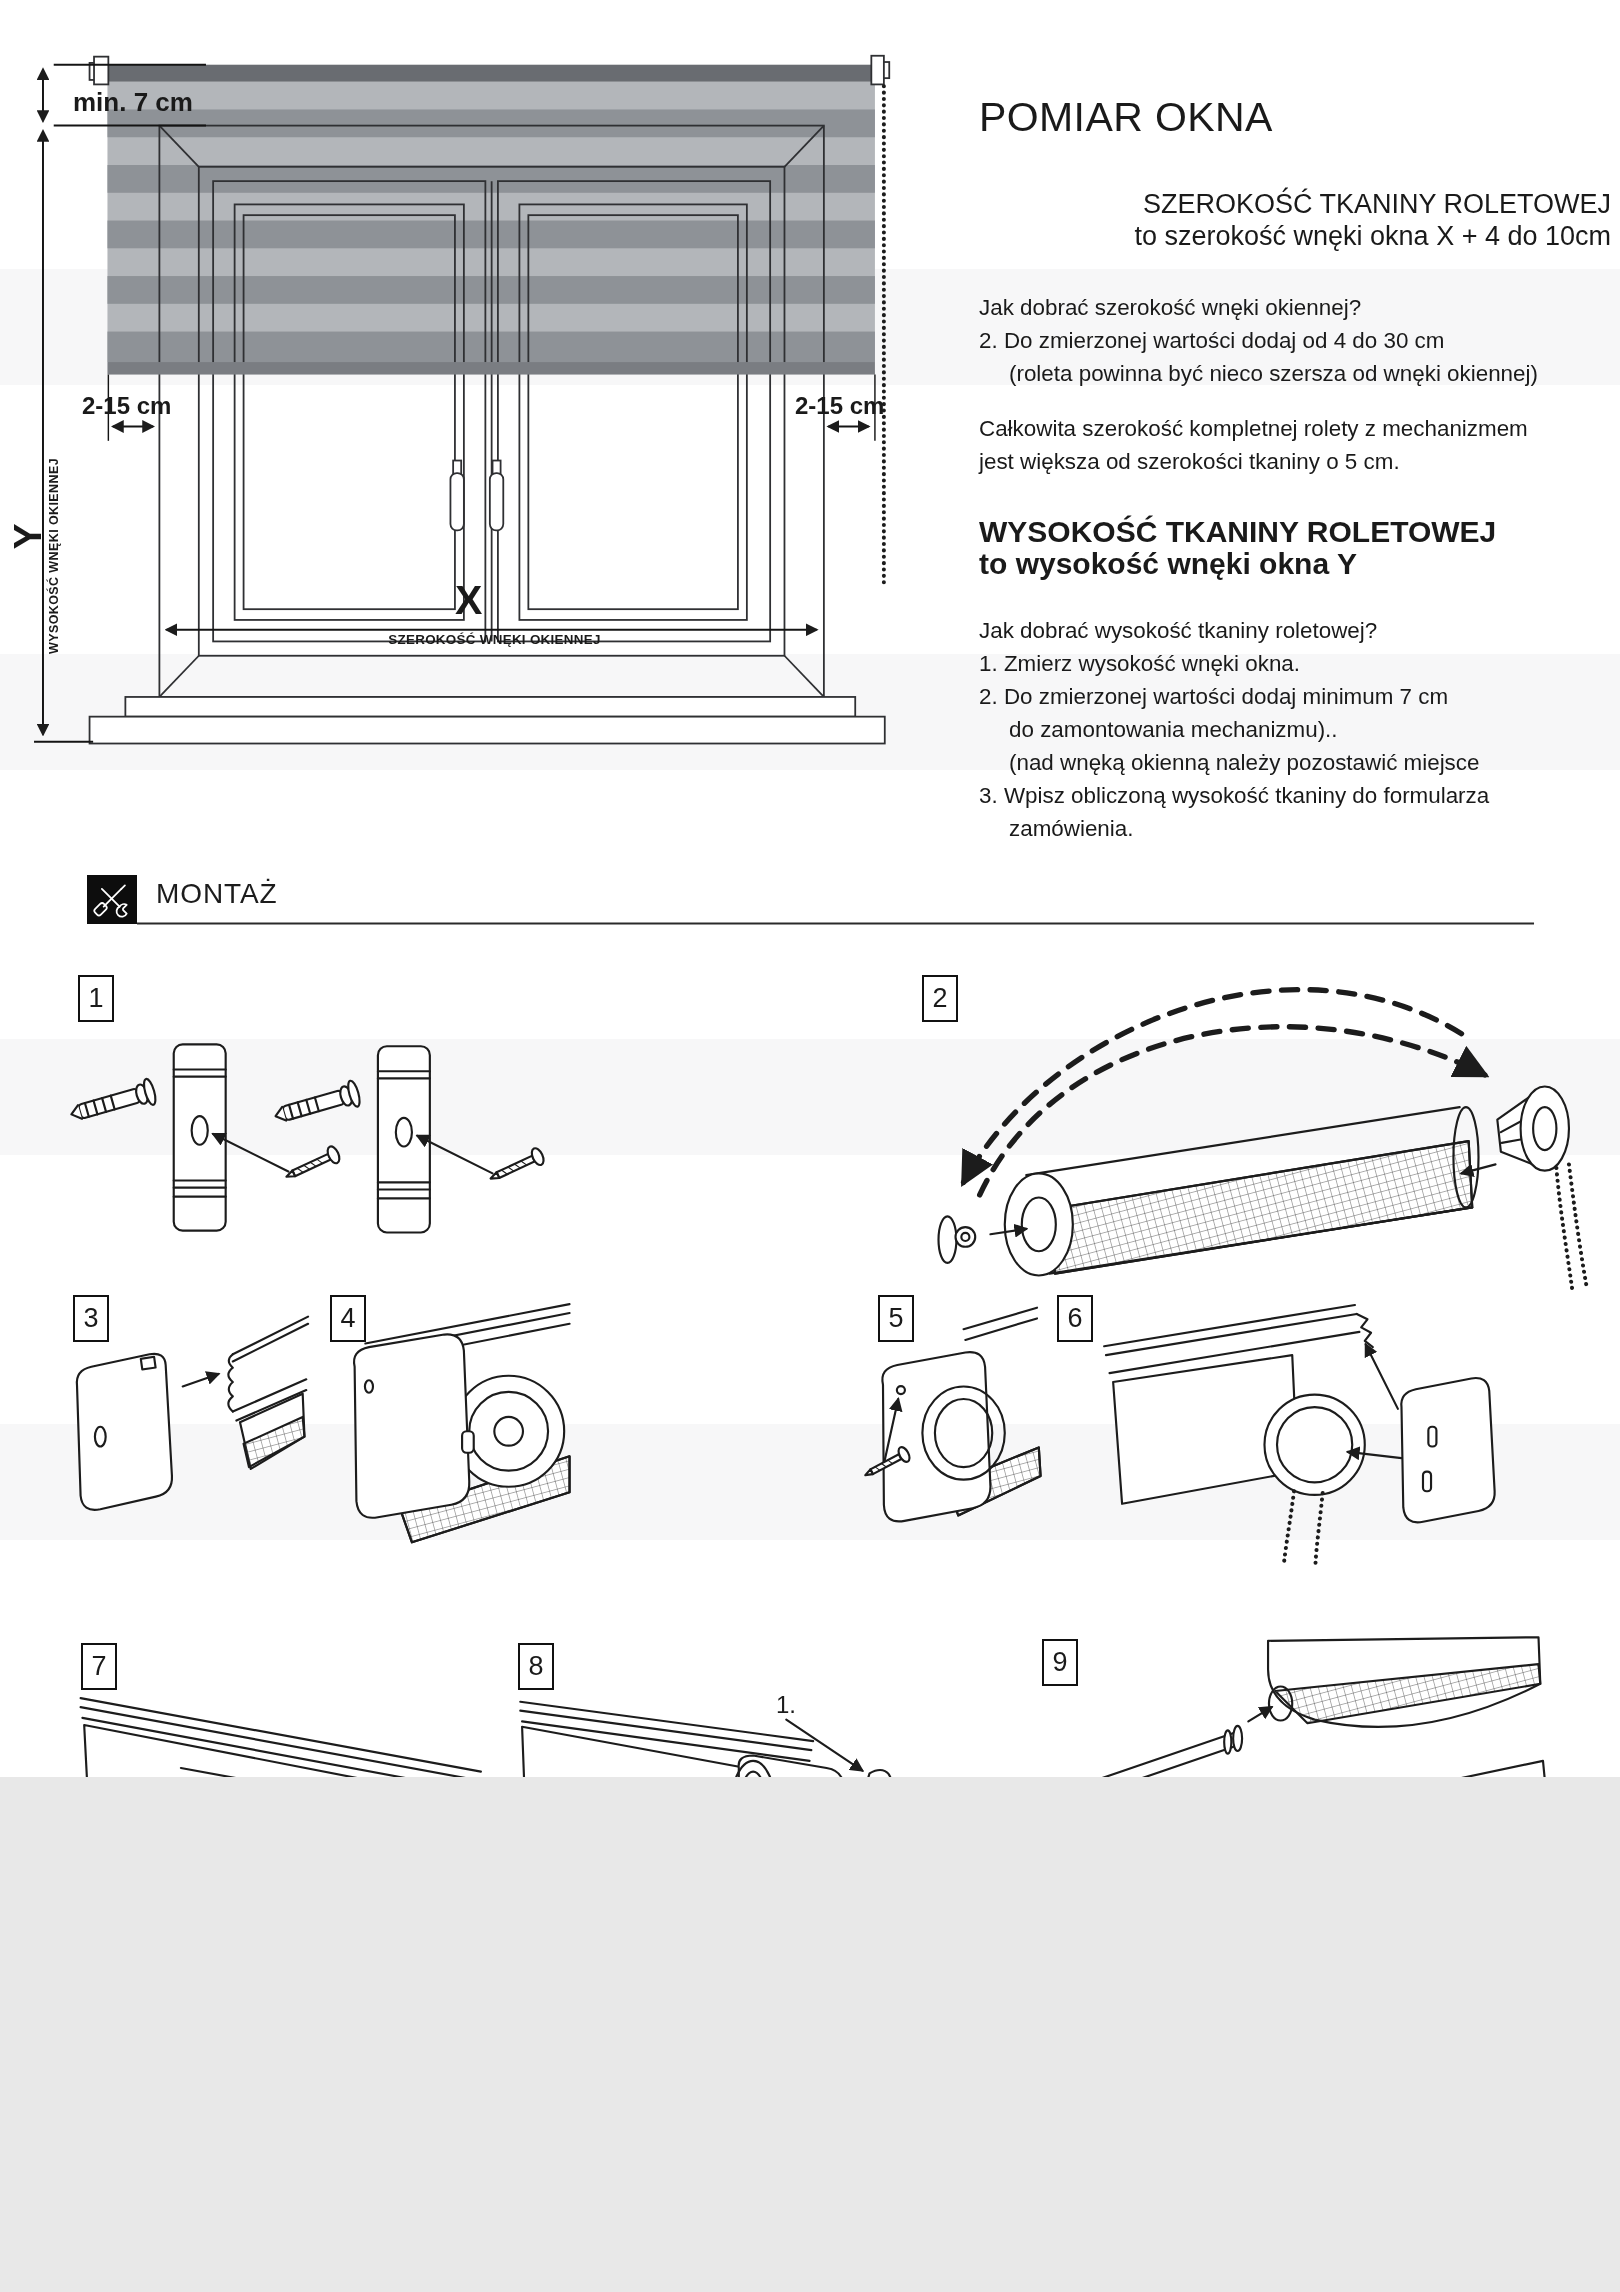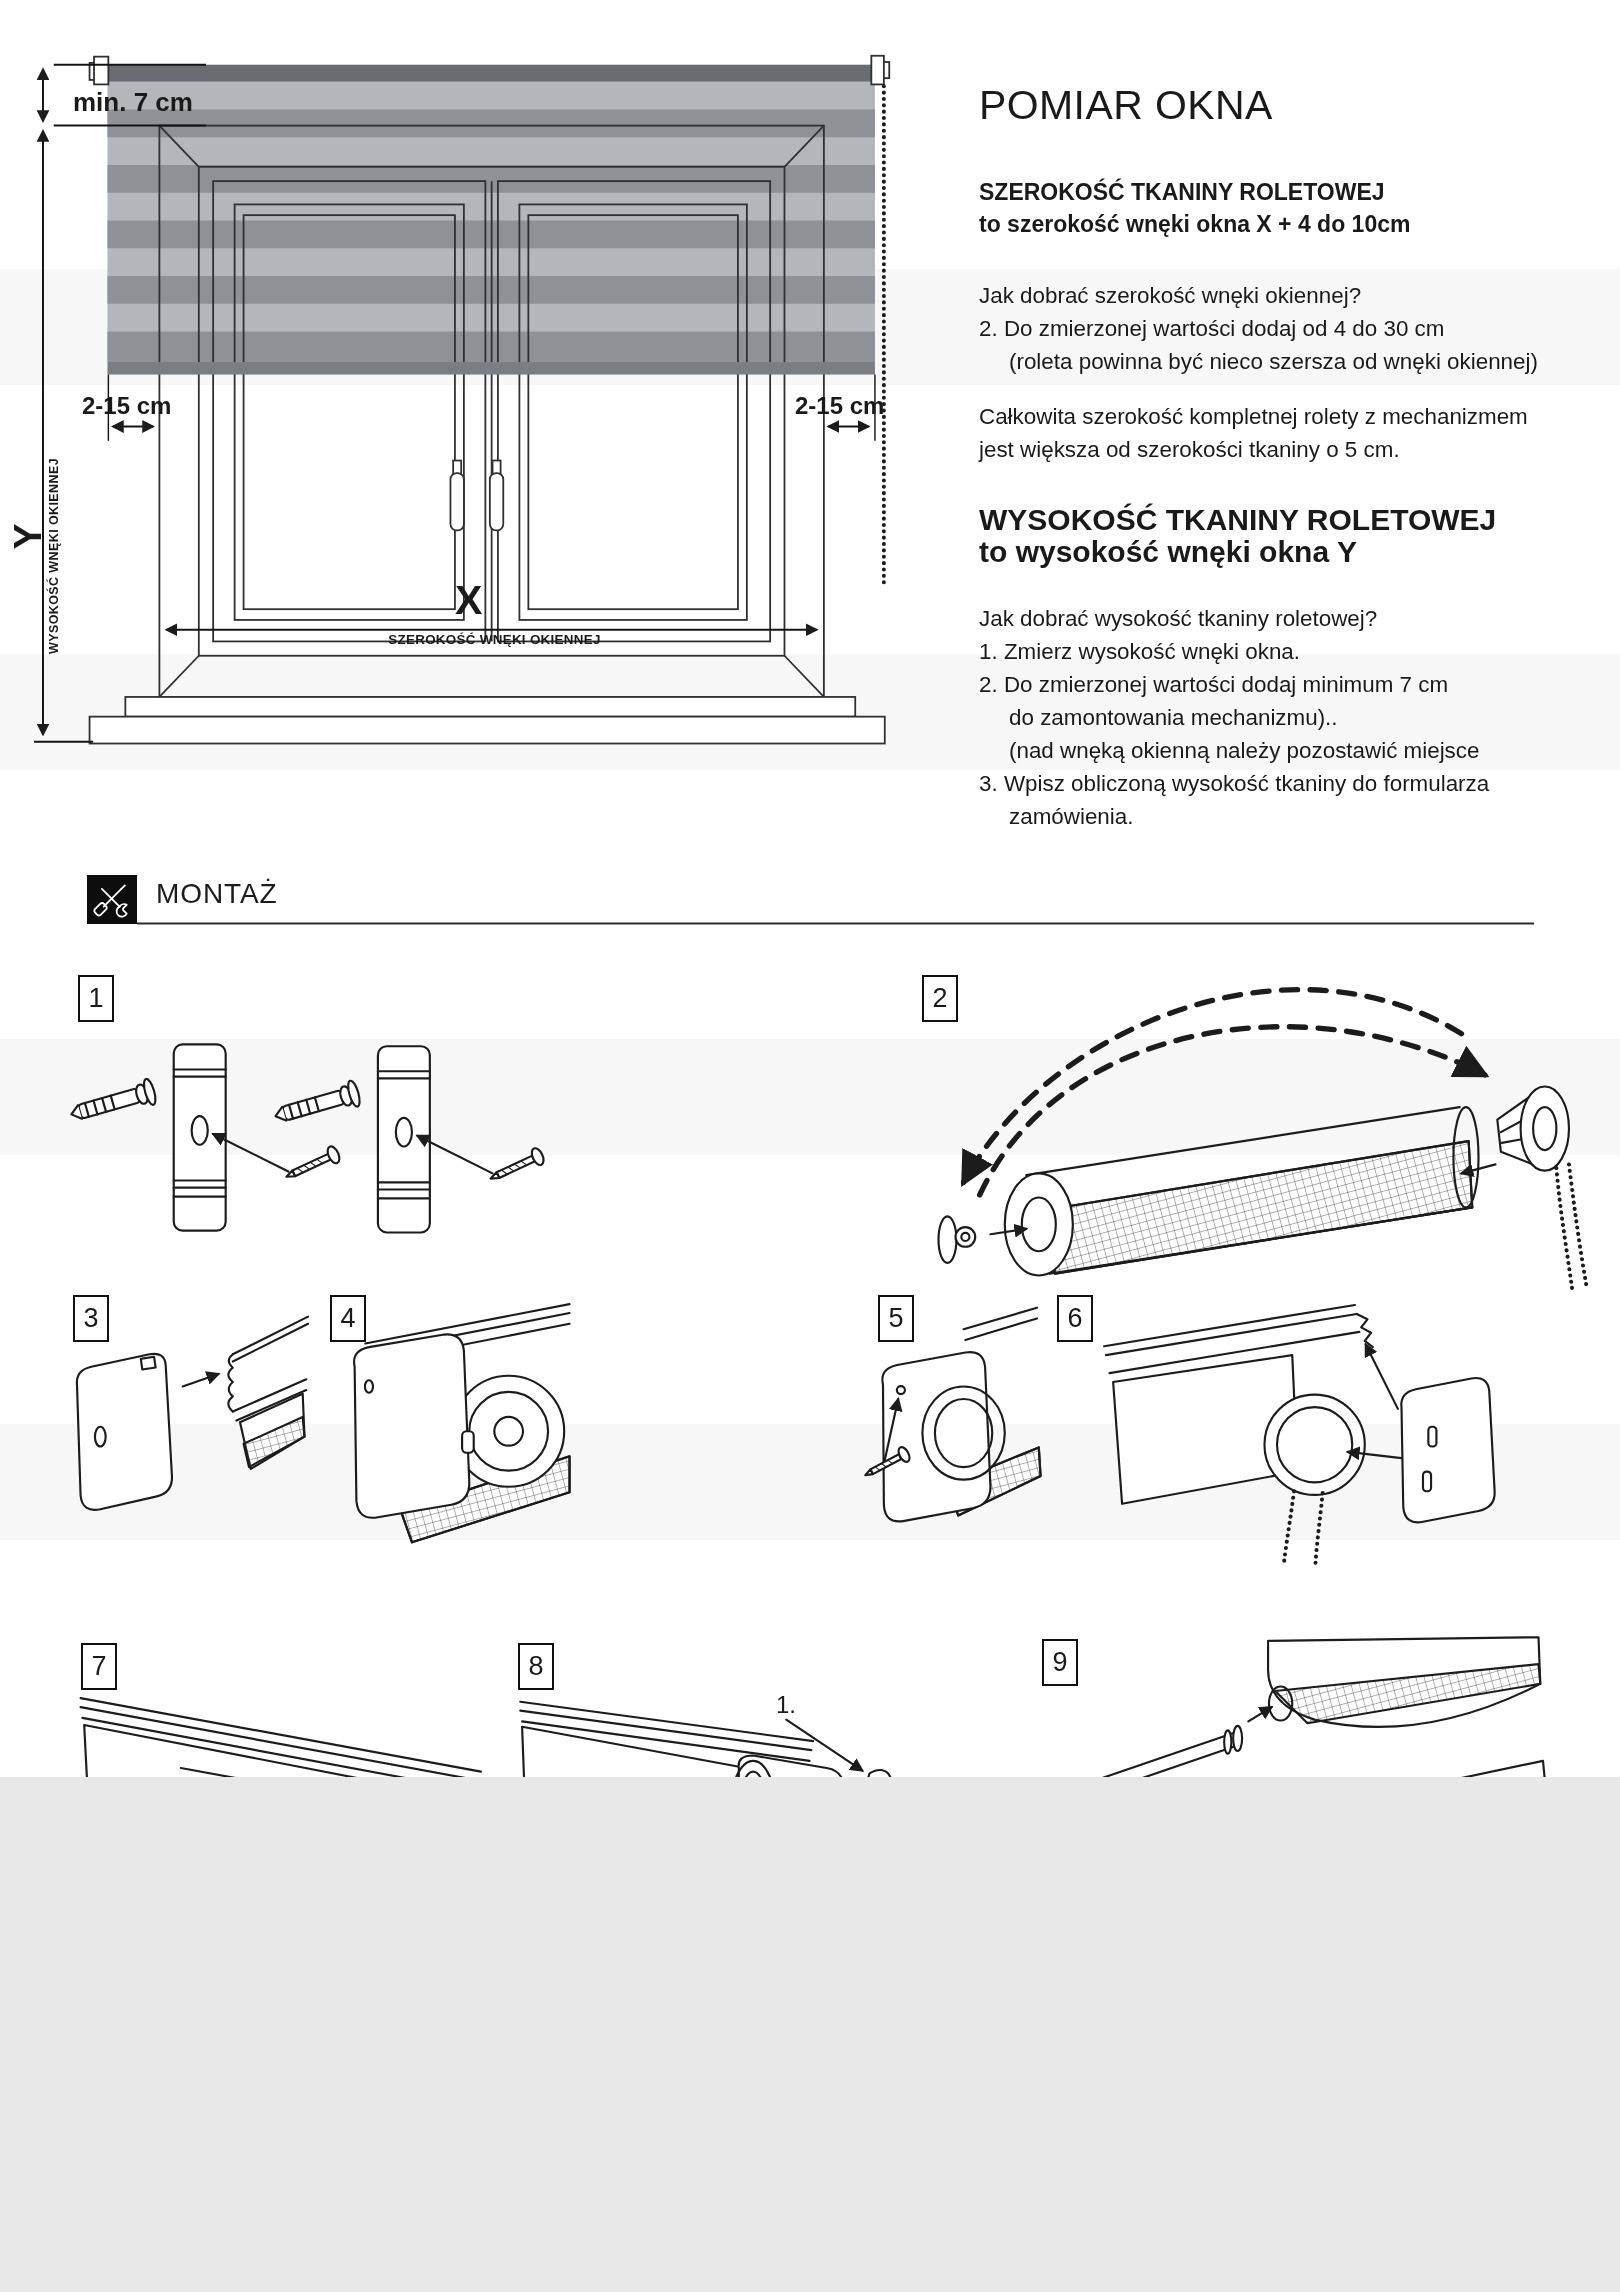--- a/index.html
+++ b/index.html
@@ -14,23 +14,23 @@
   .min7{left:73px;top:87px;font-size:26px;font-weight:bold;}
   .gapL{left:82px;top:392px;font-size:24px;font-weight:bold;}
   .gapR{left:795px;top:392px;font-size:24px;font-weight:bold;}
   .yletter{left:7.2px;top:516px;width:41px;height:41px;display:flex;align-items:center;justify-content:center;
     font-size:39px;font-weight:bold;transform:rotate(-90deg);}
   .wyslabel{left:47px;top:669px;width:226px;text-align:center;font-size:12.5px;font-weight:bold;letter-spacing:0.4px;
     transform:rotate(-90deg);transform-origin:left top;}
   .xletter{left:455px;top:577px;font-size:41px;font-weight:bold;}
   .szerlabel{left:355px;top:632px;width:279px;text-align:center;font-size:13.4px;font-weight:bold;letter-spacing:0.3px;}
 
-  .textcol{position:absolute;left:979px;top:82px;width:632px;z-index:3;}
+  .textcol{position:absolute;left:979px;top:94px;width:632px;z-index:3;}
   .textcol h1{margin:0 0 47px 0;font-size:41px;font-weight:400;letter-spacing:0.4px;}
-  .sub{margin:0 0 39px 0;font-size:23px;font-weight:bold;line-height:32px;}
+  .sub{margin:0 0 39px 0;font-size:27px;font-weight:normal;line-height:32px;text-align:right;}
   .plist{margin:0 0 21.5px 0;font-size:22.4px;line-height:33px;}
   .plist .ind{padding-left:30px;}
   .note{margin:0 0 38px 0;font-size:22.4px;line-height:33px;}
   .sub2{margin:0 0 34px 0;font-size:30px;font-weight:bold;line-height:32px;}
   .secbox{position:absolute;width:50px;height:49px;background:#0d0d0d;display:flex;align-items:center;justify-content:center;}
   .sectitle{position:absolute;font-size:28px;font-weight:400;letter-spacing:0.9px;color:#1c1c1c;}
 
   .snum{position:absolute;z-index:3;width:32px;height:43px;background:#fff;border:2.2px solid #111;
     display:flex;align-items:center;justify-content:center;font-size:27px;}
   .sublbl{position:absolute;z-index:3;font-size:24px;color:#1c1c1c;}

